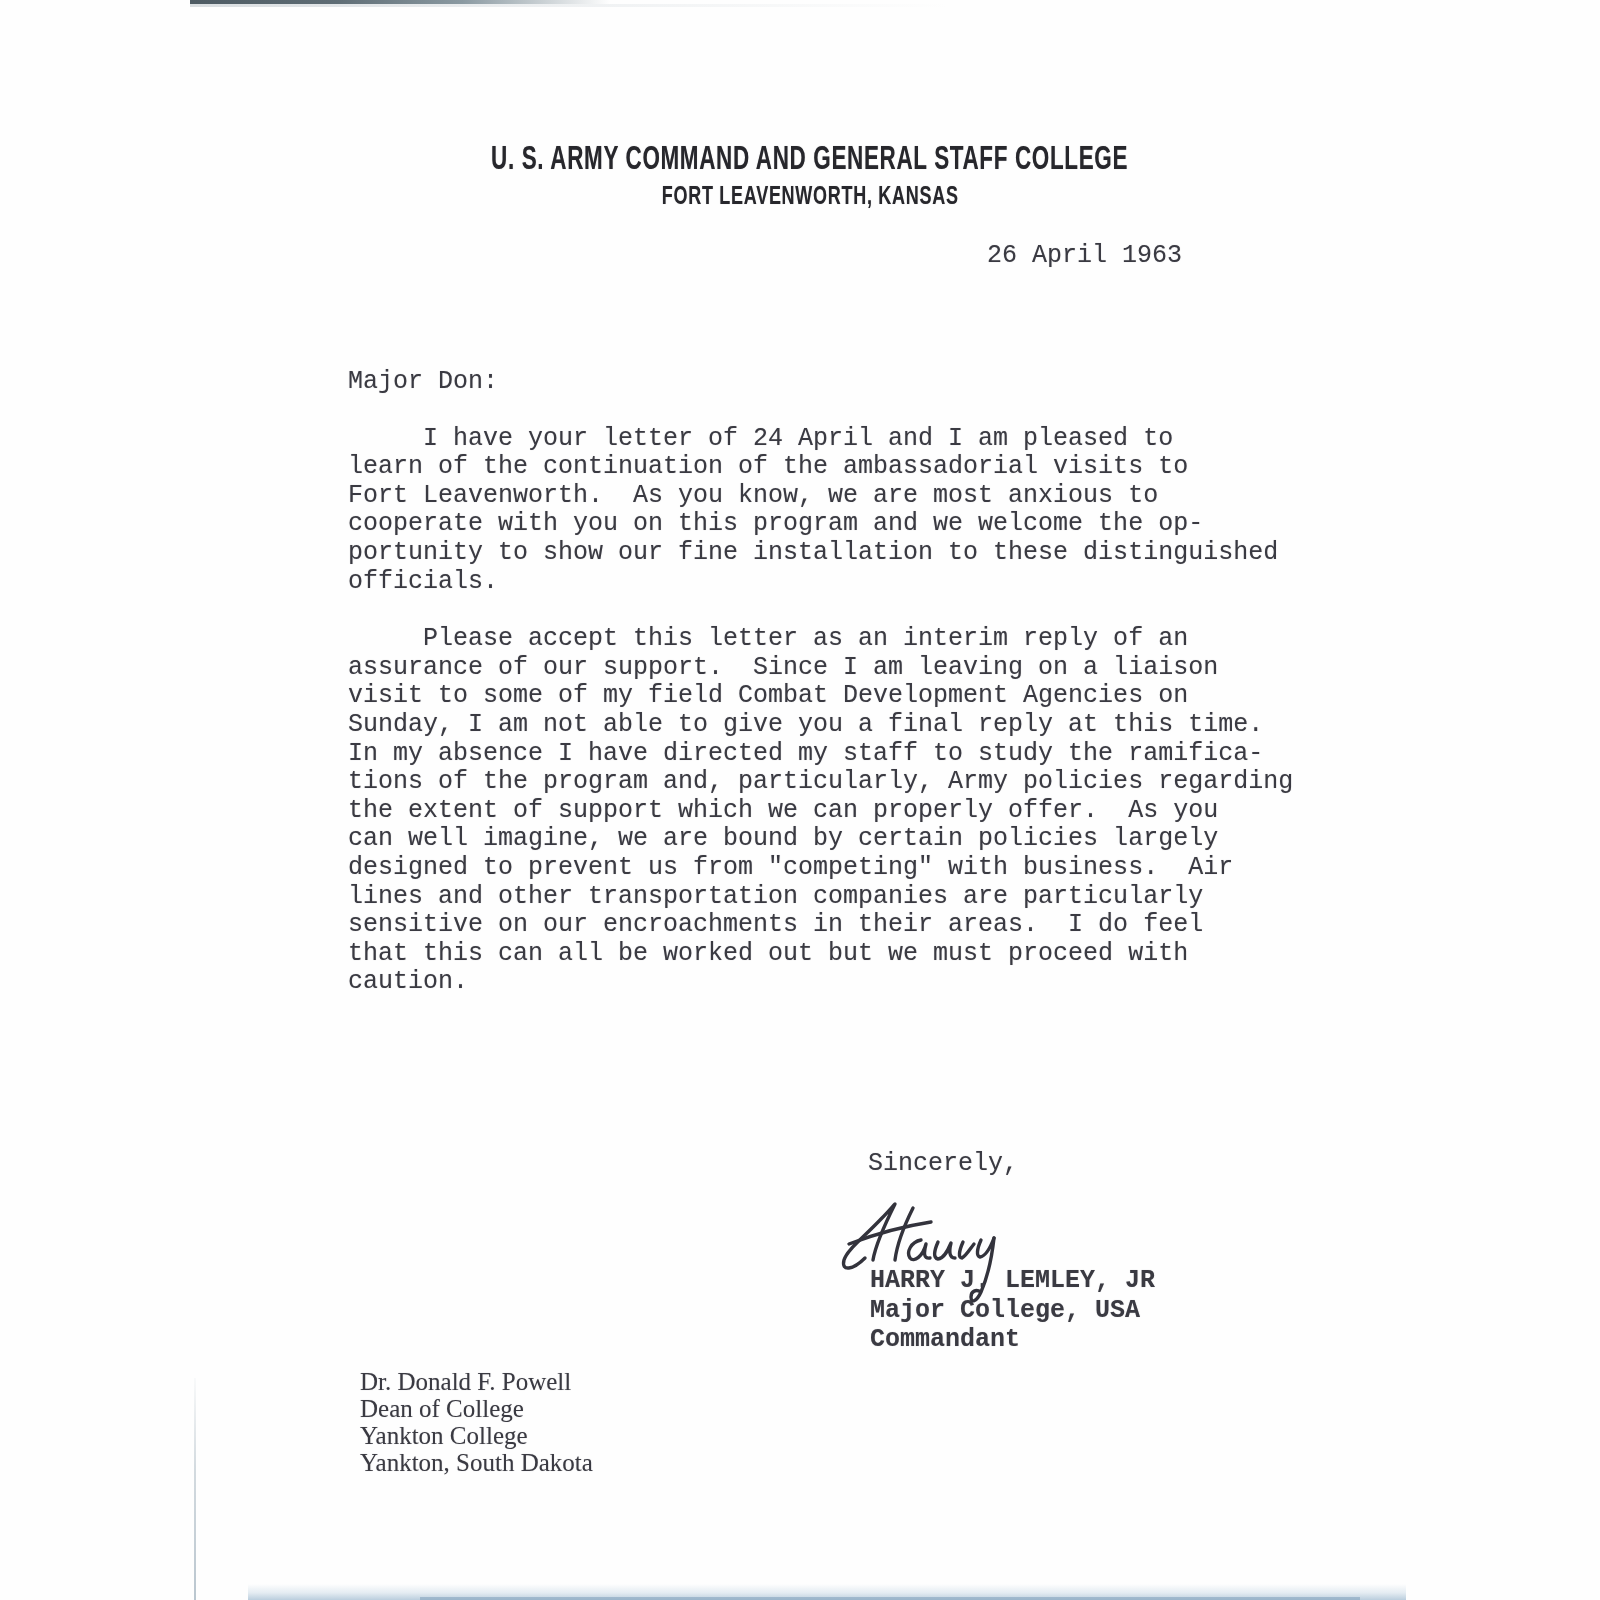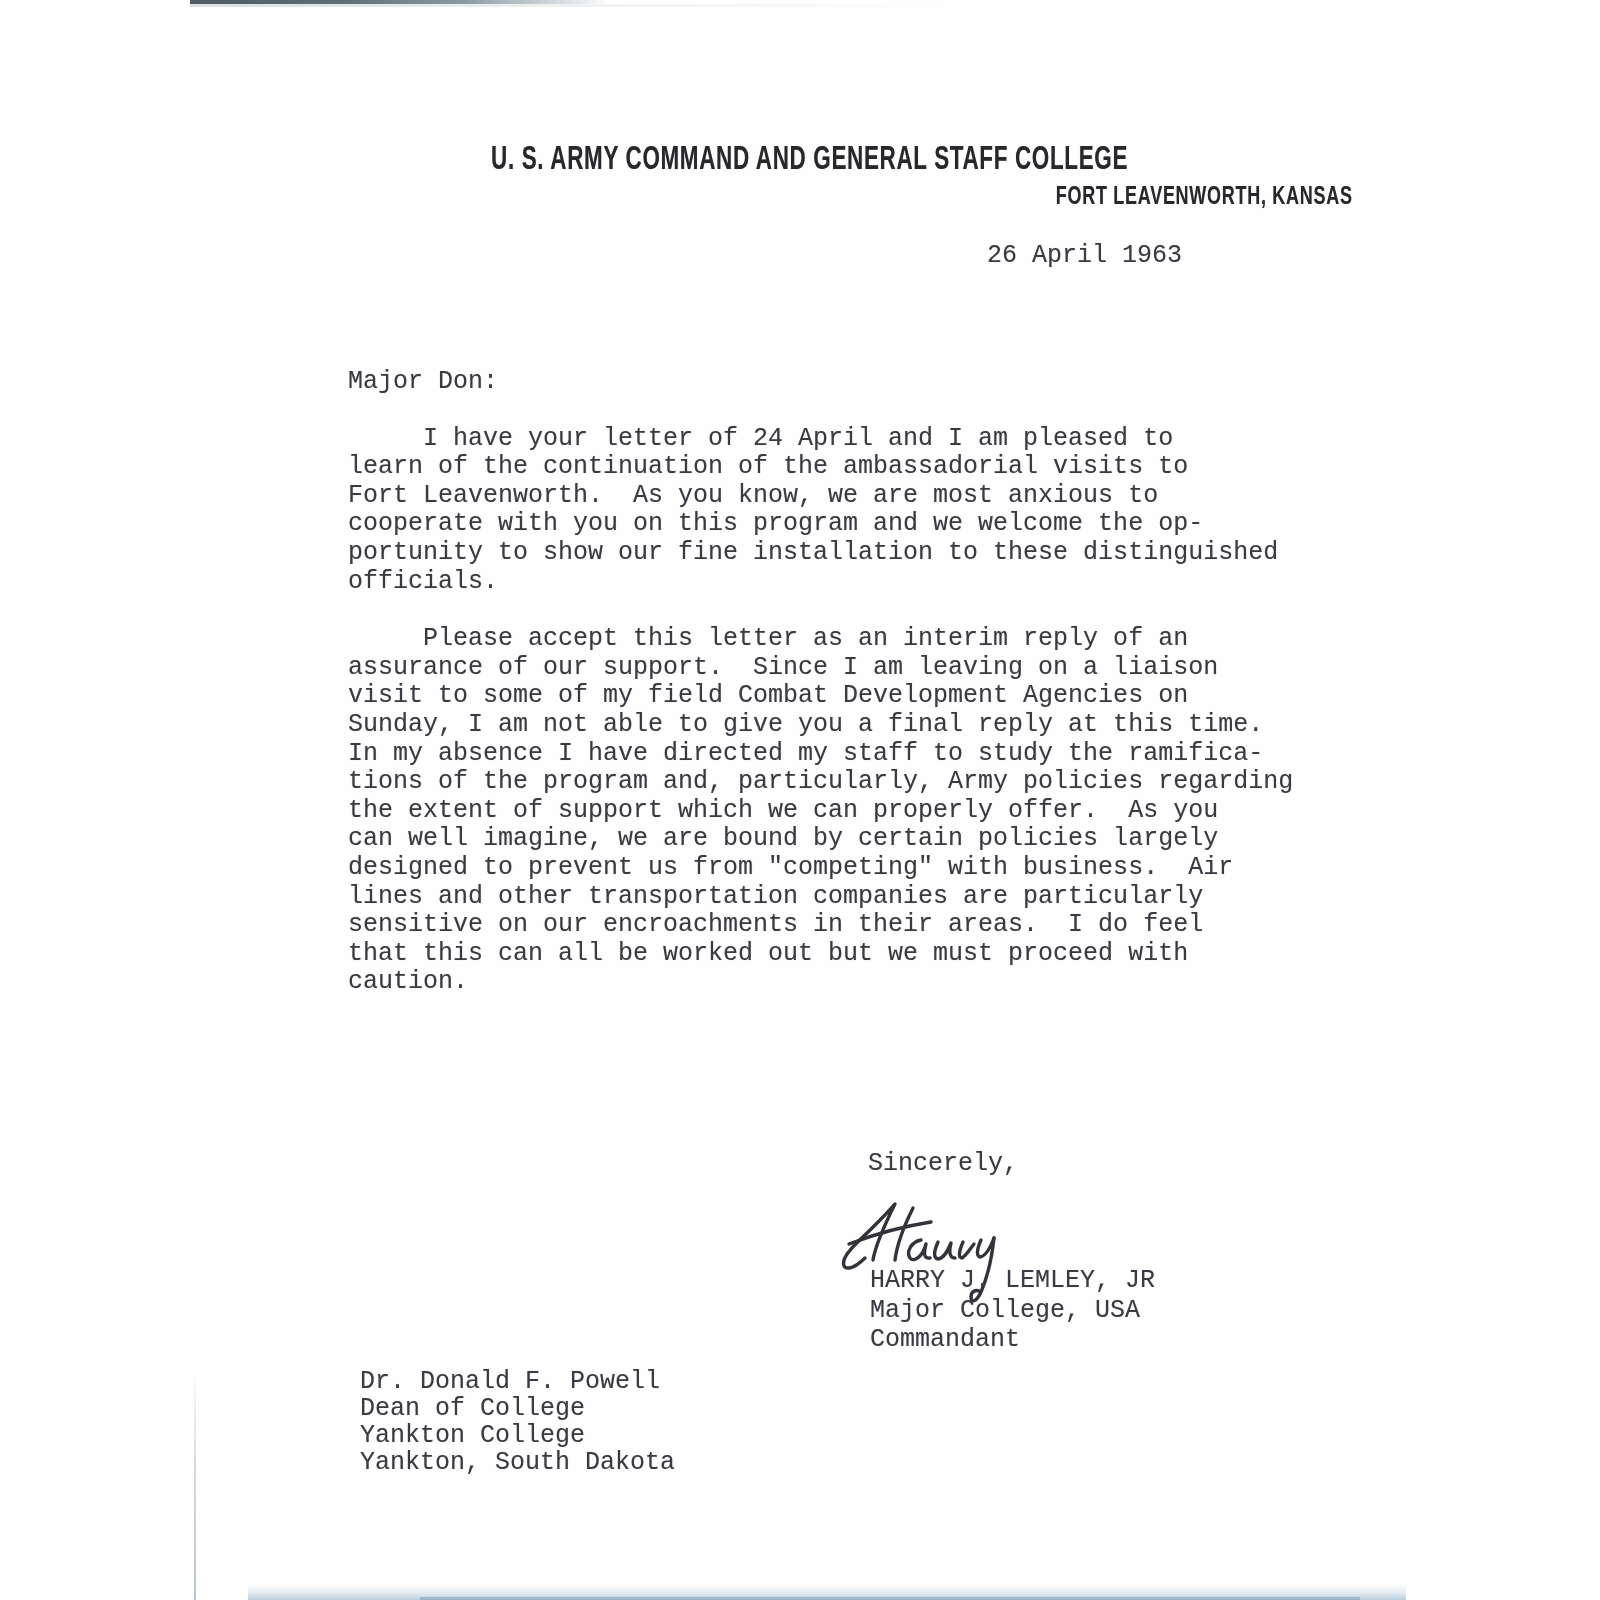--- a/index.html
+++ b/index.html
@@ -80,21 +80,21 @@
     line-height: 25px;
     letter-spacing: 1px;
     display: inline-block;
     transform: scaleX(0.72);
     transform-origin: center;
     white-space: nowrap;
     text-shadow: 0 0 1px rgba(39,39,44,0.35);
   }
   #letterhead .row { margin-top: 0; }
   #letterhead .row2 { margin-top: 12px; }
-  #letterhead .row3 { margin-top: 9px; text-align: right; }
+  #letterhead .row3 { margin-top: 9px; }
 
   
   .tw {
     font-size: 25px;
     line-height: 28.6px;
     white-space: pre;
     text-shadow: 0 0 1px rgba(58,58,66,0.30);
   }
   #date-line {
     position: absolute;
@@ -117,27 +117,28 @@
   
   #signature-ink {
     position: absolute;
     left: 835px; top: 1196px;
     width: 215px; height: 112px;
   }
   #signature-block {
     position: absolute;
     left: 870px; top: 1266px;
   }
-  #signature-block .sig-line { line-height: 29.5px; }
+  #signature-block .sig-line { line-height: 29.5px; font-weight: bold; }
 
   
   #recipient-address {
     position: absolute;
     left: 360px; top: 1368px;
     line-height: 27px;
+    font-family: Liberation Serif, serif;
   }
 </style>
 </head>
 <body>
 
 <div id="scan-page">
 
   <div class="edge-top"></div>
   <div class="edge-top-haze"></div>
   <div class="edge-left"></div>

